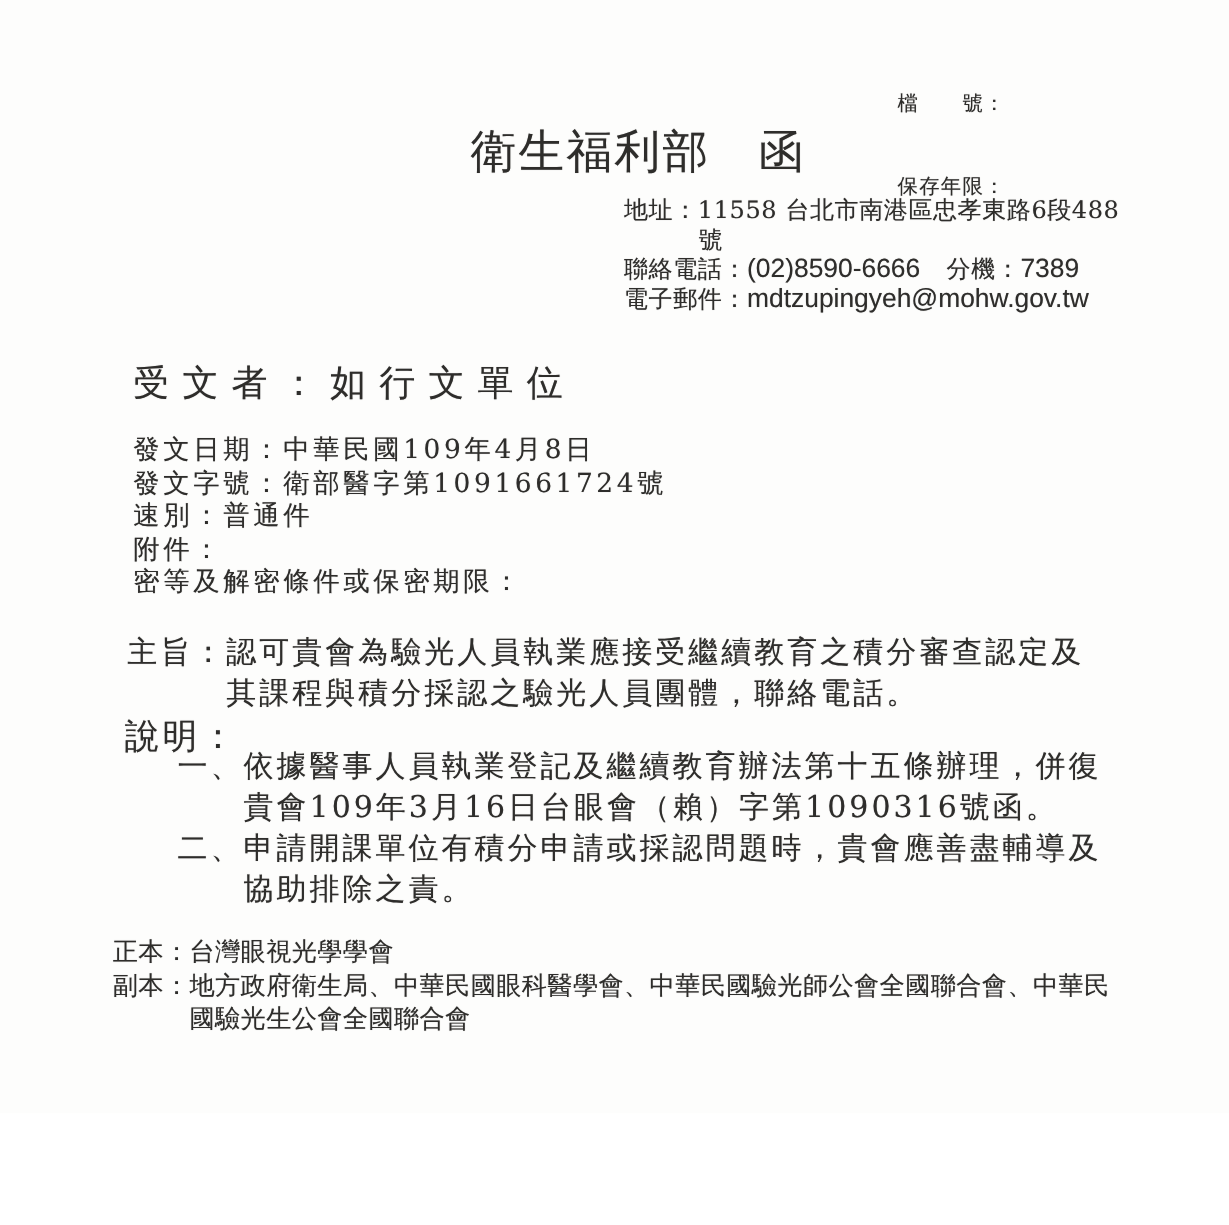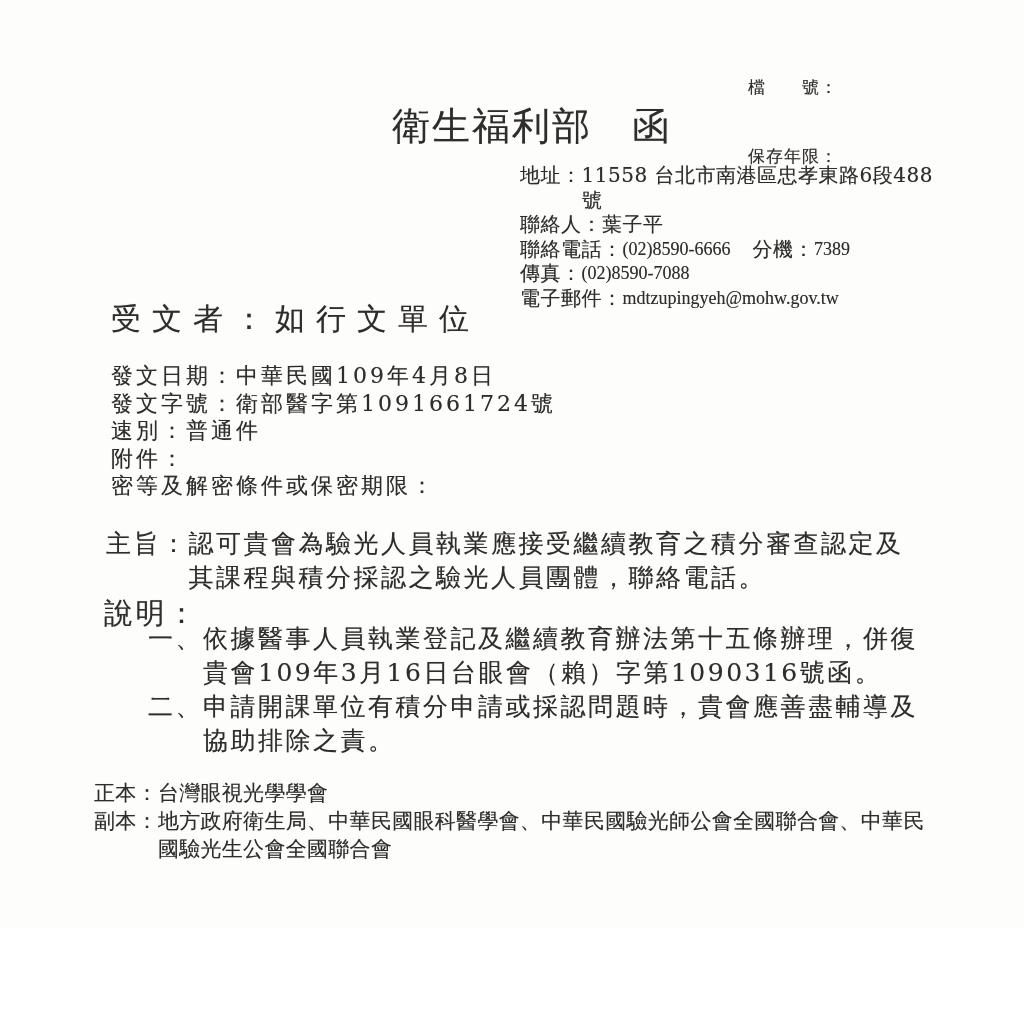--- a/index.html
+++ b/index.html
@@ -14,21 +14,21 @@
     text-shadow: 0 0 0.7px rgba(46,45,43,0.45);
   }
   
   .stamp-block{position:absolute;left:748px;top:30px;font-size:17px;line-height:23px;letter-spacing:1px;white-space:pre;}
   
   .doc-title{position:absolute;left:0;top:101px;width:100%;text-align:center;font-size:38px;font-weight:400;letter-spacing:2px;transform:translateX(20px);white-space:pre;}
   
   .sender{position:absolute;left:520px;top:163px;font-size:20px;line-height:24.5px;letter-spacing:0.5px;}
   .sender .row{display:flex;align-items:flex-start;white-space:nowrap;}
   .sender .indent2{padding-left:62px;}
-  .mono{font-family:Liberation Serif, serif;font-size:18px;letter-spacing:0;}
+  .mono{font-family:Liberation Sans, sans-serif;font-size:22px;letter-spacing:0;}
   .gap{display:inline-block;width:22px;}
   
   .recipient{position:absolute;left:111px;top:299px;font-size:30px;letter-spacing:11px;white-space:nowrap;}
   
   .meta{position:absolute;left:86px;top:362px;font-size:22px;line-height:27.5px;letter-spacing:3px;margin-left:25px;}
   .meta div{white-space:nowrap;}
   
   .subject{position:absolute;left:106px;top:527px;display:flex;font-size:25px;line-height:34px;letter-spacing:2.5px;}
   .subject .lbl{white-space:nowrap;flex:none;}
   .subject .txt{width:726px;}
@@ -56,33 +56,25 @@
 
   <div class="doc-title">衛生福利部　函</div>
 
   <div class="sender">
     <div class="row">
       <span>地址：</span>
         <span>11558 台北市南港區忠孝東路6段488</span>
     </div>
     <div class="indent2">號</div>
     <div class="row">
-      <span>聯絡人：</span>
-        <span>葉子平</span>
-    </div>
-    <div class="row">
       <span>聯絡電話：</span>
         <span class="mono">(02)8590-6666</span>
         <span class="gap"></span>
         <span>分機：</span>
         <span class="mono">7389</span>
-    </div>
-    <div class="row">
-      <span>傳真：</span>
-        <span class="mono">(02)8590-7088</span>
     </div>
     <div class="row">
       <span>電子郵件：</span>
         <span class="mono">mdtzupingyeh@mohw.gov.tw</span>
     </div>
   </div>
 
   <div class="recipient">受文者：如行文單位</div>
 
   <div class="meta">

